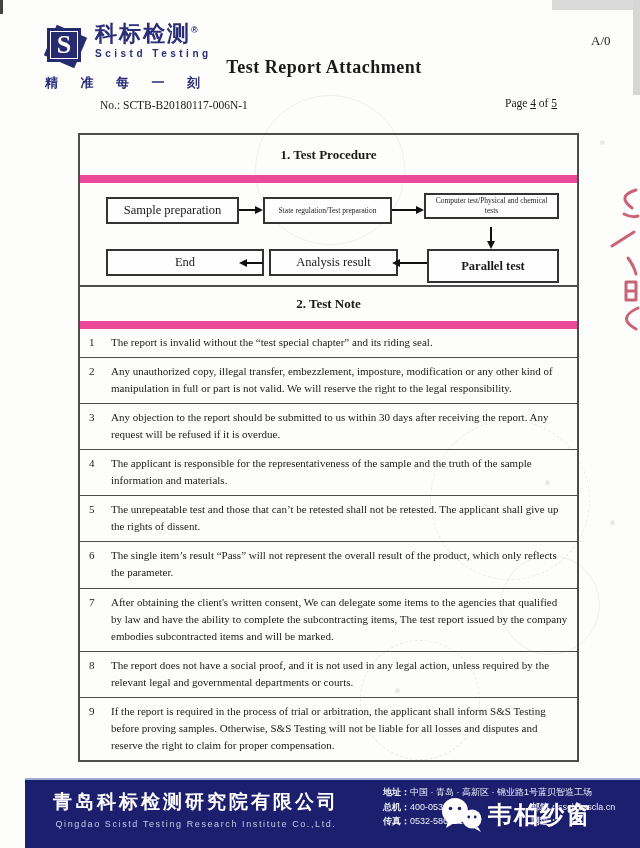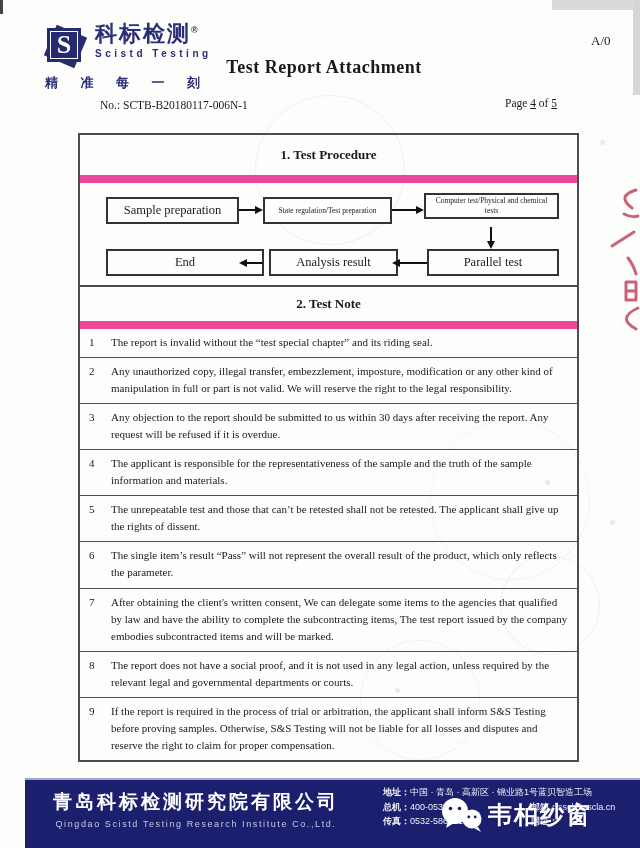--- a/index.html
+++ b/index.html
@@ -116,21 +116,21 @@
   <div class="sec-header">1. Test Procedure</div>
 
   <div class="flow">
 
     <div class="fbox big" style="left:26px;  top:14px; width:133px; height:27px;">Sample preparation</div>
     <div class="fbox small" style="left:183px; top:14px; width:129px; height:27px;">State regulation/Test preparation</div>
     <div class="fbox small" style="left:344px; top:10px; width:135px; height:26px;">Computer test/Physical and chemical tests</div>
 
     <div class="fbox big" style="left:26px;  top:66px; width:158px; height:27px;">End</div>
     <div class="fbox big" style="left:189px; top:66px; width:129px; height:27px;">Analysis result</div>
-    <div class="fbox big" style="left:347px; top:66px; width:132px; height:27px;">Parallel test</div>
+    <div class="fbox big" style="left:347px; top:66px; width:132px; height:34px;font-weight:bold;">Parallel test</div>
 
     <div class="arr-line-h" style="left:159px; top:26px; width:17px;"></div>
     <div class="arr-head-r" style="left:175px; top:23px;"></div>
     <div class="arr-line-h" style="left:312px; top:26px; width:25px;"></div>
     <div class="arr-head-r" style="left:336px; top:23px;"></div>
     <div class="arr-line-v" style="left:410px; top:44px; height:15px;"></div>
     <div class="arr-head-d" style="left:407px; top:58px;"></div>
     <div class="arr-head-l" style="left:312px; top:76px;"></div>
     <div class="arr-line-h" style="left:320px; top:79px; width:27px;"></div>
     <div class="arr-head-l" style="left:159px; top:76px;"></div>

